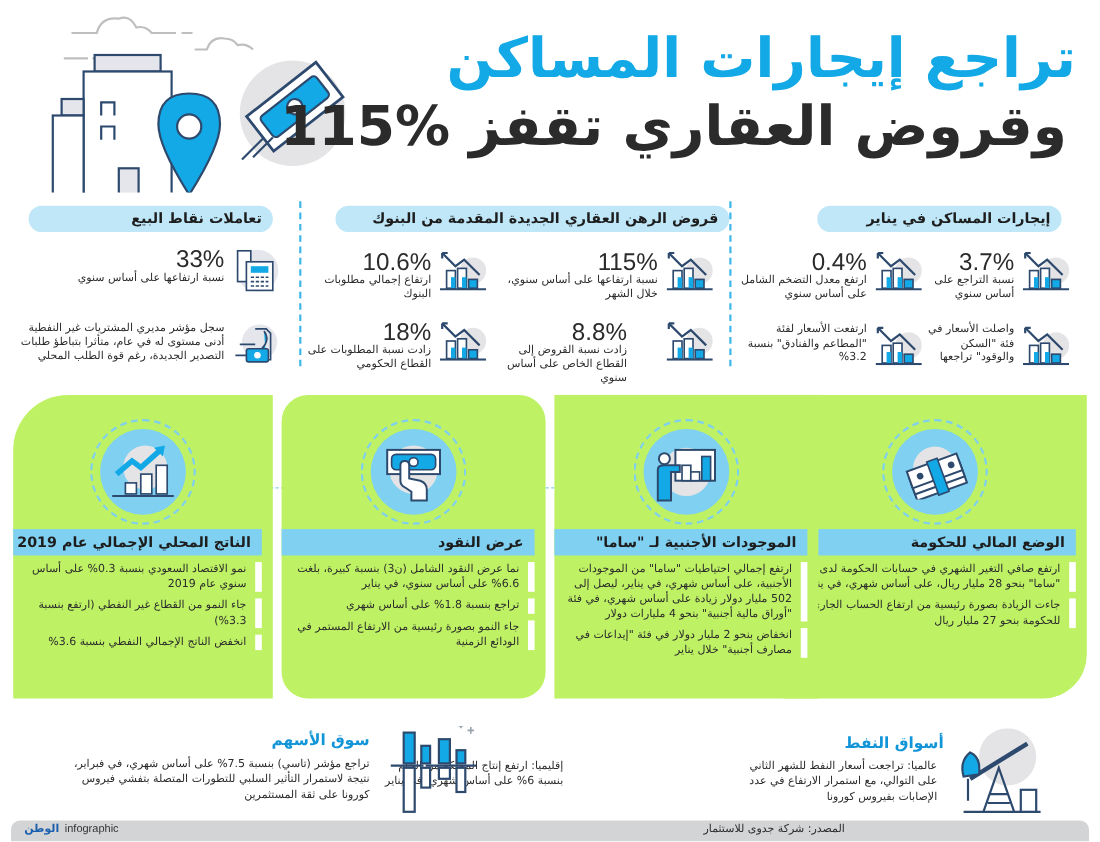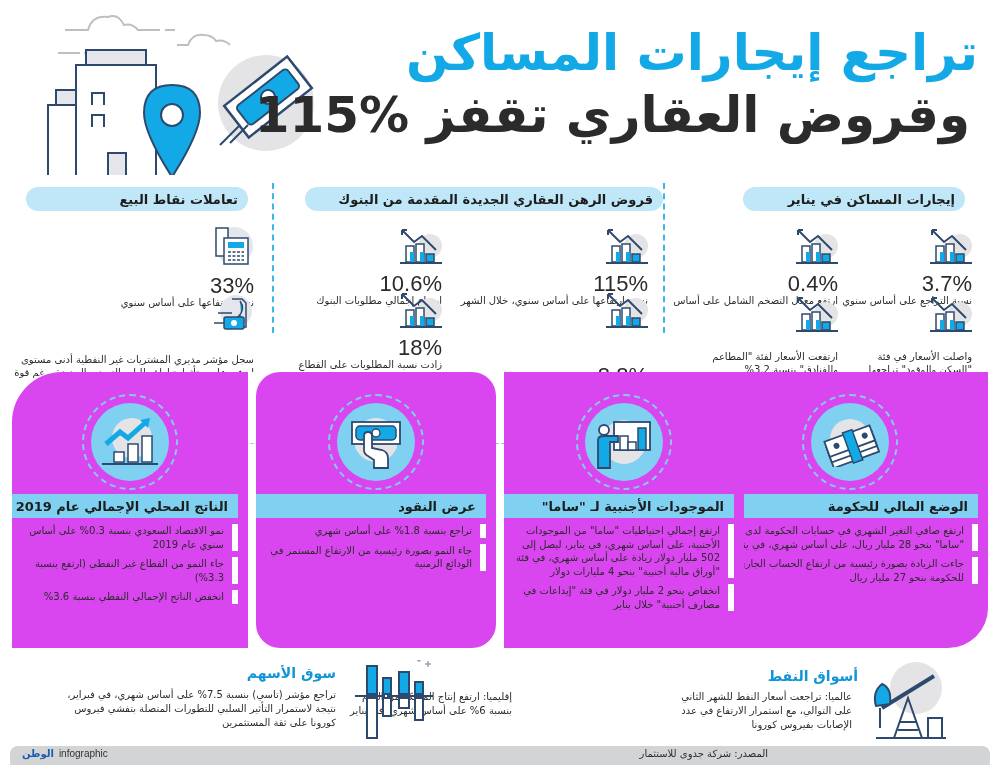--- a/index.html
+++ b/index.html
@@ -14,27 +14,27 @@
     .title-2 .num { direction: ltr; unicode-bidi: embed; }
 
     .hero { position: absolute; left: 20px; top: 5px; width: 300px; height: 170px; }
 
     
     .sec-head { position: absolute; height: 24px; background: #bfe7f8; display: flex; align-items: center; justify-content: flex-start; padding-right: 10px; border-radius: 12px; }
     .sec-head span { font-size: 13px; font-weight: bold; color: #1d1d1d; white-space: nowrap; }
 
     .divider-v { position: absolute; width: 0; border-left: 2px dashed #3fb6e8; }
 
-    .stat { position: absolute; display: flex; flex-direction: column; align-items: flex-start; gap: 8px; }
+    .stat { position: absolute; display: flex; flex-direction: row; align-items: flex-start; gap: 8px; }
     .stat .icon { width: 42px; height: 38px; flex: none; }
     .stat .txt { display: flex; flex-direction: column; align-items: flex-start; }
     .stat .val { font-size: 22px; color: #2b2b2b; line-height: 1.05; direction: ltr; unicode-bidi: embed; font-family: "Liberation Sans", sans-serif; }
     .stat .desc { font-size: 10px; color: #2b2b2b; line-height: 1.25; white-space: normal; text-align: right; }
-    .stat.noval .desc { margin-top: 11px; }
-    .panel { position: absolute; top: 372px; height: 276px; background: #d946ef; }
+    .stat.noval .desc { margin-top: 0; }
+    .panel { position: absolute; top: 359px; height: 276px; background: #bef264; }
     .panel .circle-wrap { position: absolute; left: 50%; top: 22px; width: 96px; height: 96px; margin-left: -48px; border-radius: 50%; border: 2px dashed #7fcfef; display:flex; align-items:center; justify-content:center; }
     .panel .circle { width: 78px; height: 78px; border-radius: 50%; background: #7fd0f1; display:flex; align-items:center; justify-content:center; }
     .panel .ptitle { position: absolute; left: 0; right: 10px; top: 122px; height: 24px; background: #7fd0f1; display: flex; align-items: center; padding-right: 10px; }
     .panel .ptitle span { font-size: 13px; font-weight: bold; color: #1d1d1d; white-space: nowrap; }
     .panel .bullets { position: absolute; left: 10px; right: 10px; top: 152px; display: flex; flex-direction: column; gap: 6px; }
     .panel .bullet { border-right: 6px solid #ffffff; padding-right: 8px; font-size: 10px; line-height: 1.35; color: #2b2b2b; text-align: right; }
 
     .hdash { position: absolute; height: 0; border-top: 1.5px dashed #8ccde9; }
 
     
@@ -277,20 +277,21 @@
         <rect x="10" y="12" width="40" height="14" rx="4" fill="#12a9e6" stroke="#2d4a6e" stroke-width="1.5"></rect>
         <circle cx="30" cy="19" r="4" fill="#fff" stroke="#2d4a6e" stroke-width="1.5"></circle>
         <path d="M18 22 V36 Q18 40 22 42 L28 46 V54 H42 V44 Q42 38 36 36 L26 34 V22 Q26 18 22 18 Q18 18 18 22 Z" fill="#fff" stroke="#2d4a6e" stroke-width="1.8"></path>
       </svg>
     </div>
   </div>
   <div class="ptitle">
       <span>عرض النقود</span>
     </div>
   <div class="bullets">
+    <div class="bullet">نما عرض النقود الشامل (ن3) بنسبة كبيرة، بلغت 6.6% على أساس سنوي، في يناير</div>
     <div class="bullet">تراجع بنسبة 1.8% على أساس شهري</div>
     <div class="bullet">جاء النمو بصورة رئيسية من الارتفاع المستمر في الودائع الزمنية</div>
   </div>
 </div>
 
 <div class="panel" style="right:752px; width:236px; border-top-left-radius:50px;">
   <div class="circle-wrap">
     <div class="circle">
       <svg width="60" height="56" viewBox="0 0 60 56">
         <circle cx="32" cy="24" r="20" fill="#e4e4e6"></circle>

